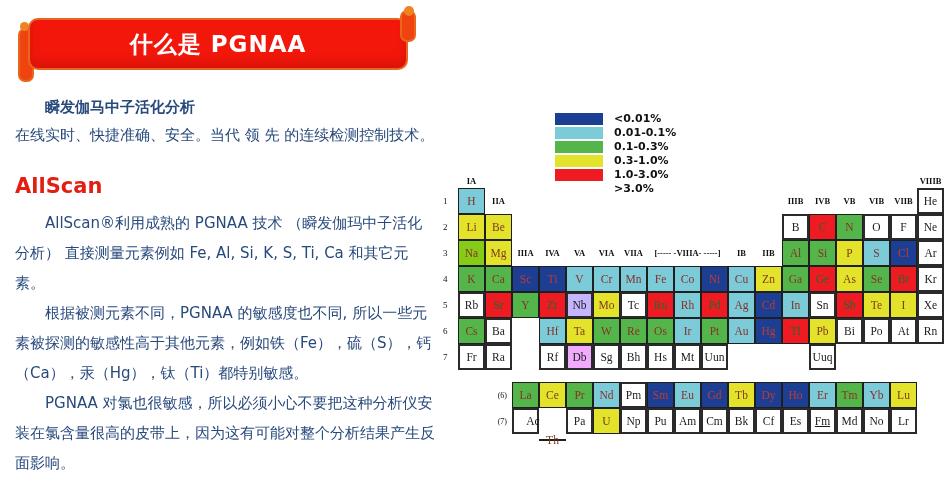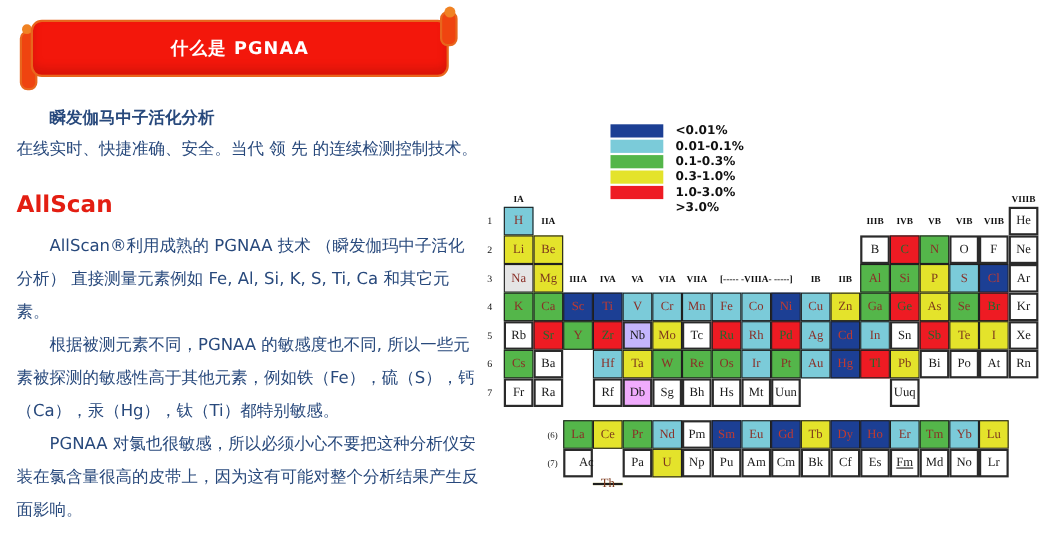--- a/index.html
+++ b/index.html
@@ -4,21 +4,21 @@
 <style>
   html,body{margin:0;padding:0;}
   body{width:945px;height:504px;background:#ffffff;position:relative;overflow:hidden;
        font-family:"DejaVu Sans","Liberation Sans",sans-serif;}
 
   
   .banner{position:absolute;left:12px;top:8px;width:408px;height:70px;}
   .banner-bar{position:absolute;left:16px;top:10px;width:376px;height:48px;background:#f3170b;
               border:2px solid #e8661d;border-radius:10px;display:flex;align-items:center;justify-content:center;
               box-shadow:inset 0 -6px 8px rgba(140,10,0,.25);}
-  .banner-text{color:#ffffff;font-size:16px;font-weight:bold;letter-spacing:1px;}
+  .banner-text{color:#ffffff;font-size:23px;font-weight:bold;letter-spacing:1px;}
   .roll-left{position:absolute;left:6px;top:20px;width:12px;height:50px;background:#ef4410;
              border:2px solid #e8661d;border-radius:7px;}
   .knob-left{position:absolute;left:8px;top:14px;width:9px;height:9px;background:#f08223;border-radius:50%;}
   .roll-right{position:absolute;right:4px;top:2px;width:12px;height:28px;background:#ef4410;
               border:2px solid #e8661d;border-radius:7px;}
   .knob-right{position:absolute;right:6px;top:-2px;width:10px;height:10px;background:#f08223;border-radius:50%;}
 
   
   .article{position:absolute;left:15px;top:94px;width:421px;color:#28497c;font-size:15px;}
   .article h3{font-size:15px;font-weight:bold;margin:0;text-indent:2em;line-height:26px;}
@@ -119,21 +119,21 @@
       <div class="rownum" style="grid-area: 3 / 1;">2</div>
       <div class="cell" style="grid-area: 3 / 2; background: rgb(228, 227, 43); color: rgb(125, 58, 29);">Li</div>
       <div class="cell" style="grid-area: 3 / 3; background: rgb(228, 227, 43); color: rgb(125, 58, 29);">Be</div>
       <div class="cell wh" style="grid-area: 3 / 14; background: rgb(255, 255, 255); color: rgb(26, 26, 26);">B</div>
       <div class="cell" style="grid-area: 3 / 15; background: rgb(238, 27, 35); color: rgb(30, 107, 46);">C</div>
       <div class="cell" style="grid-area: 3 / 16; background: rgb(84, 182, 74); color: rgb(138, 47, 39);">N</div>
       <div class="cell wh" style="grid-area: 3 / 17; background: rgb(255, 255, 255); color: rgb(26, 26, 26);">O</div>
       <div class="cell wh" style="grid-area: 3 / 18; background: rgb(255, 255, 255); color: rgb(26, 26, 26);">F</div>
       <div class="cell wh" style="grid-area: 3 / 19; background: rgb(255, 255, 255); color: rgb(26, 26, 26);">Ne</div>
       <div class="rownum" style="grid-area: 4 / 1;">3</div>
-      <div class="cell" style="grid-area: 4 / 2; background: #e5e5e5; color: rgb(138, 47, 39);">Na</div>
+      <div class="cell" style="grid-area: 4 / 2; background: #84cc16; color: rgb(138, 47, 39);">Na</div>
       <div class="cell" style="grid-area: 4 / 3; background: rgb(228, 227, 43); color: rgb(125, 58, 29);">Mg</div>
       <div class="cell" style="grid-area: 4 / 14; background: rgb(84, 182, 74); color: rgb(138, 47, 39); text-align: right;">Al</div>
       <div class="cell" style="grid-area: 4 / 15; background: rgb(84, 182, 74); color: rgb(138, 47, 39);">Si</div>
       <div class="cell" style="grid-area: 4 / 16; background: rgb(228, 227, 43); color: rgb(125, 58, 29);">P</div>
       <div class="cell" style="grid-area: 4 / 17; background: rgb(123, 203, 217); color: rgb(138, 47, 39);">S</div>
       <div class="cell" style="grid-area: 4 / 18; background: rgb(28, 63, 148); color: rgb(194, 59, 48);">Cl</div>
       <div class="cell wh" style="grid-area: 4 / 19; background: rgb(255, 255, 255); color: rgb(26, 26, 26);">Ar</div>
       <div class="rownum" style="grid-area: 5 / 1;">4</div>
       <div class="cell" style="grid-area: 5 / 2; background: rgb(84, 182, 74); color: rgb(138, 47, 39);">K</div>
       <div class="cell" style="grid-area: 5 / 3; background: rgb(84, 182, 74); color: rgb(138, 47, 39);">Ca</div>

